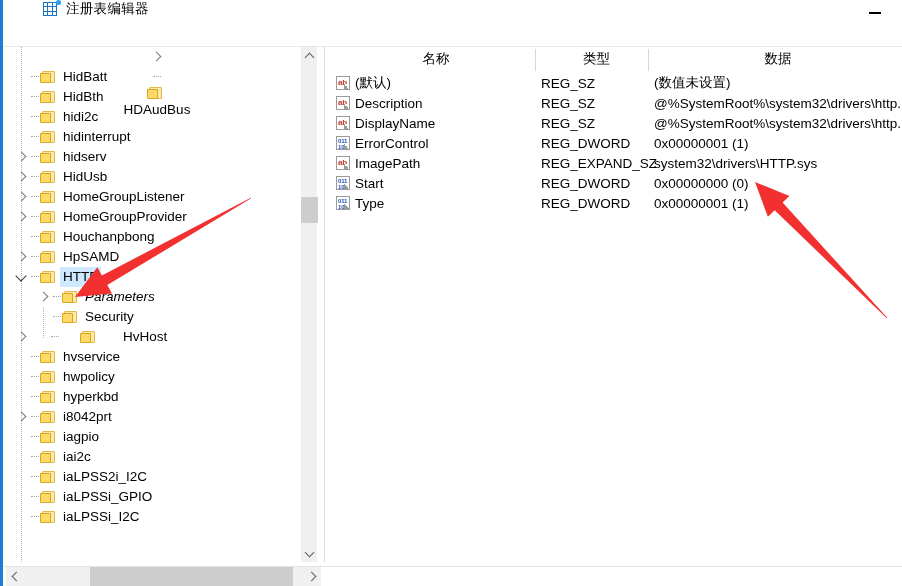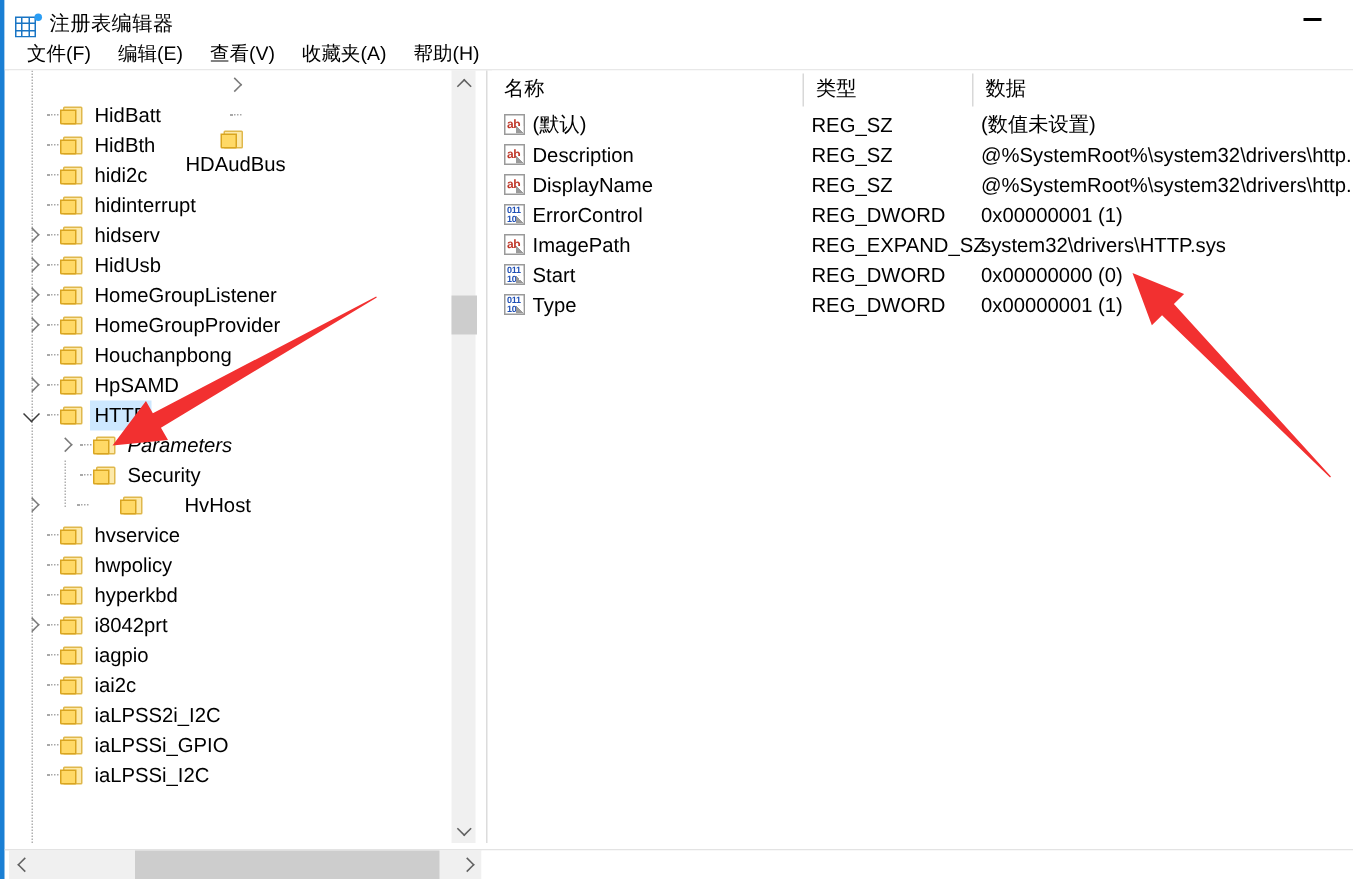--- a/index.html
+++ b/index.html
@@ -15,21 +15,21 @@
   #window {
     position:absolute; left:0; top:0; width:902px; height:586px;
     background:#ffffff;
     border-left:3px solid #1a7fd4;
     overflow:hidden;
   }
   
   #titlebar {
     position:absolute; left:0; top:0; right:0; height:25px;
     background:#ffffff;
-    display:flex; align-items:flex-end;
+    display:flex; align-items:flex-start;padding-left:33px;
   }
   #app-icon {
     width:16px; height:16px; margin-left:7px; margin-right:7px;
     position:relative; flex:none;
   }
   #app-icon .grid {
     position:absolute; left:0; top:2px; width:14px; height:14px;
     background:#1975c4;
     display:grid; grid-template-columns:1fr 1fr 1fr; grid-template-rows:1fr 1fr 1fr;
     gap:1px; padding:1px;
@@ -140,21 +140,21 @@
     position:absolute; left:321px; top:47px; width:1px; bottom:24px;
     background:#dcdcdc;
   }
   
   #list-pane {
     position:absolute; left:325px; top:47px; right:0; bottom:24px;
     background:#ffffff; overflow:hidden;
   }
   #list-header {
     position:absolute; left:0; top:0; right:0; height:24px;
-    display:flex; align-items:center;
+    display:flex; align-items:center;text-align:center;
   }
   .col-head {
     font-size:13.5px; color:#000; height:24px; line-height:24px;
     padding-left:8px; position:relative; flex:none; cursor:default;
   }
   .col-head .sep {
     position:absolute; right:0; top:2px; bottom:0; width:1px; background:#d8d8d8;
   }
   #col-name { width:208px; }
   #col-type { width:113px; }
@@ -237,27 +237,20 @@
           <i></i>
         </div>
       <div class="dot"></div>
     </div>
     <div id="title-text">注册表编辑器</div>
     <div id="minimize-btn">
       <div class="bar"></div>
     </div>
   </div>
 
-  <div id="menubar">
-    <div class="menu-item">文件(F)</div>
-    <div class="menu-item">编辑(E)</div>
-    <div class="menu-item">查看(V)</div>
-    <div class="menu-item">收藏夹(A)</div>
-    <div class="menu-item">帮助(H)</div>
-  </div>
   <div id="menu-sep"></div>
 
   <div id="tree-pane">
     <div id="tree-scroll">
         <div class="vline" style="left: 15px;"></div>
         <div class="tree-row" style="padding-left: 8px; flex-direction: column;">
           <div class="twisty collapsed"></div>
           <div class="dots"></div>
           <div class="folder">
             <span class="back"></span>

